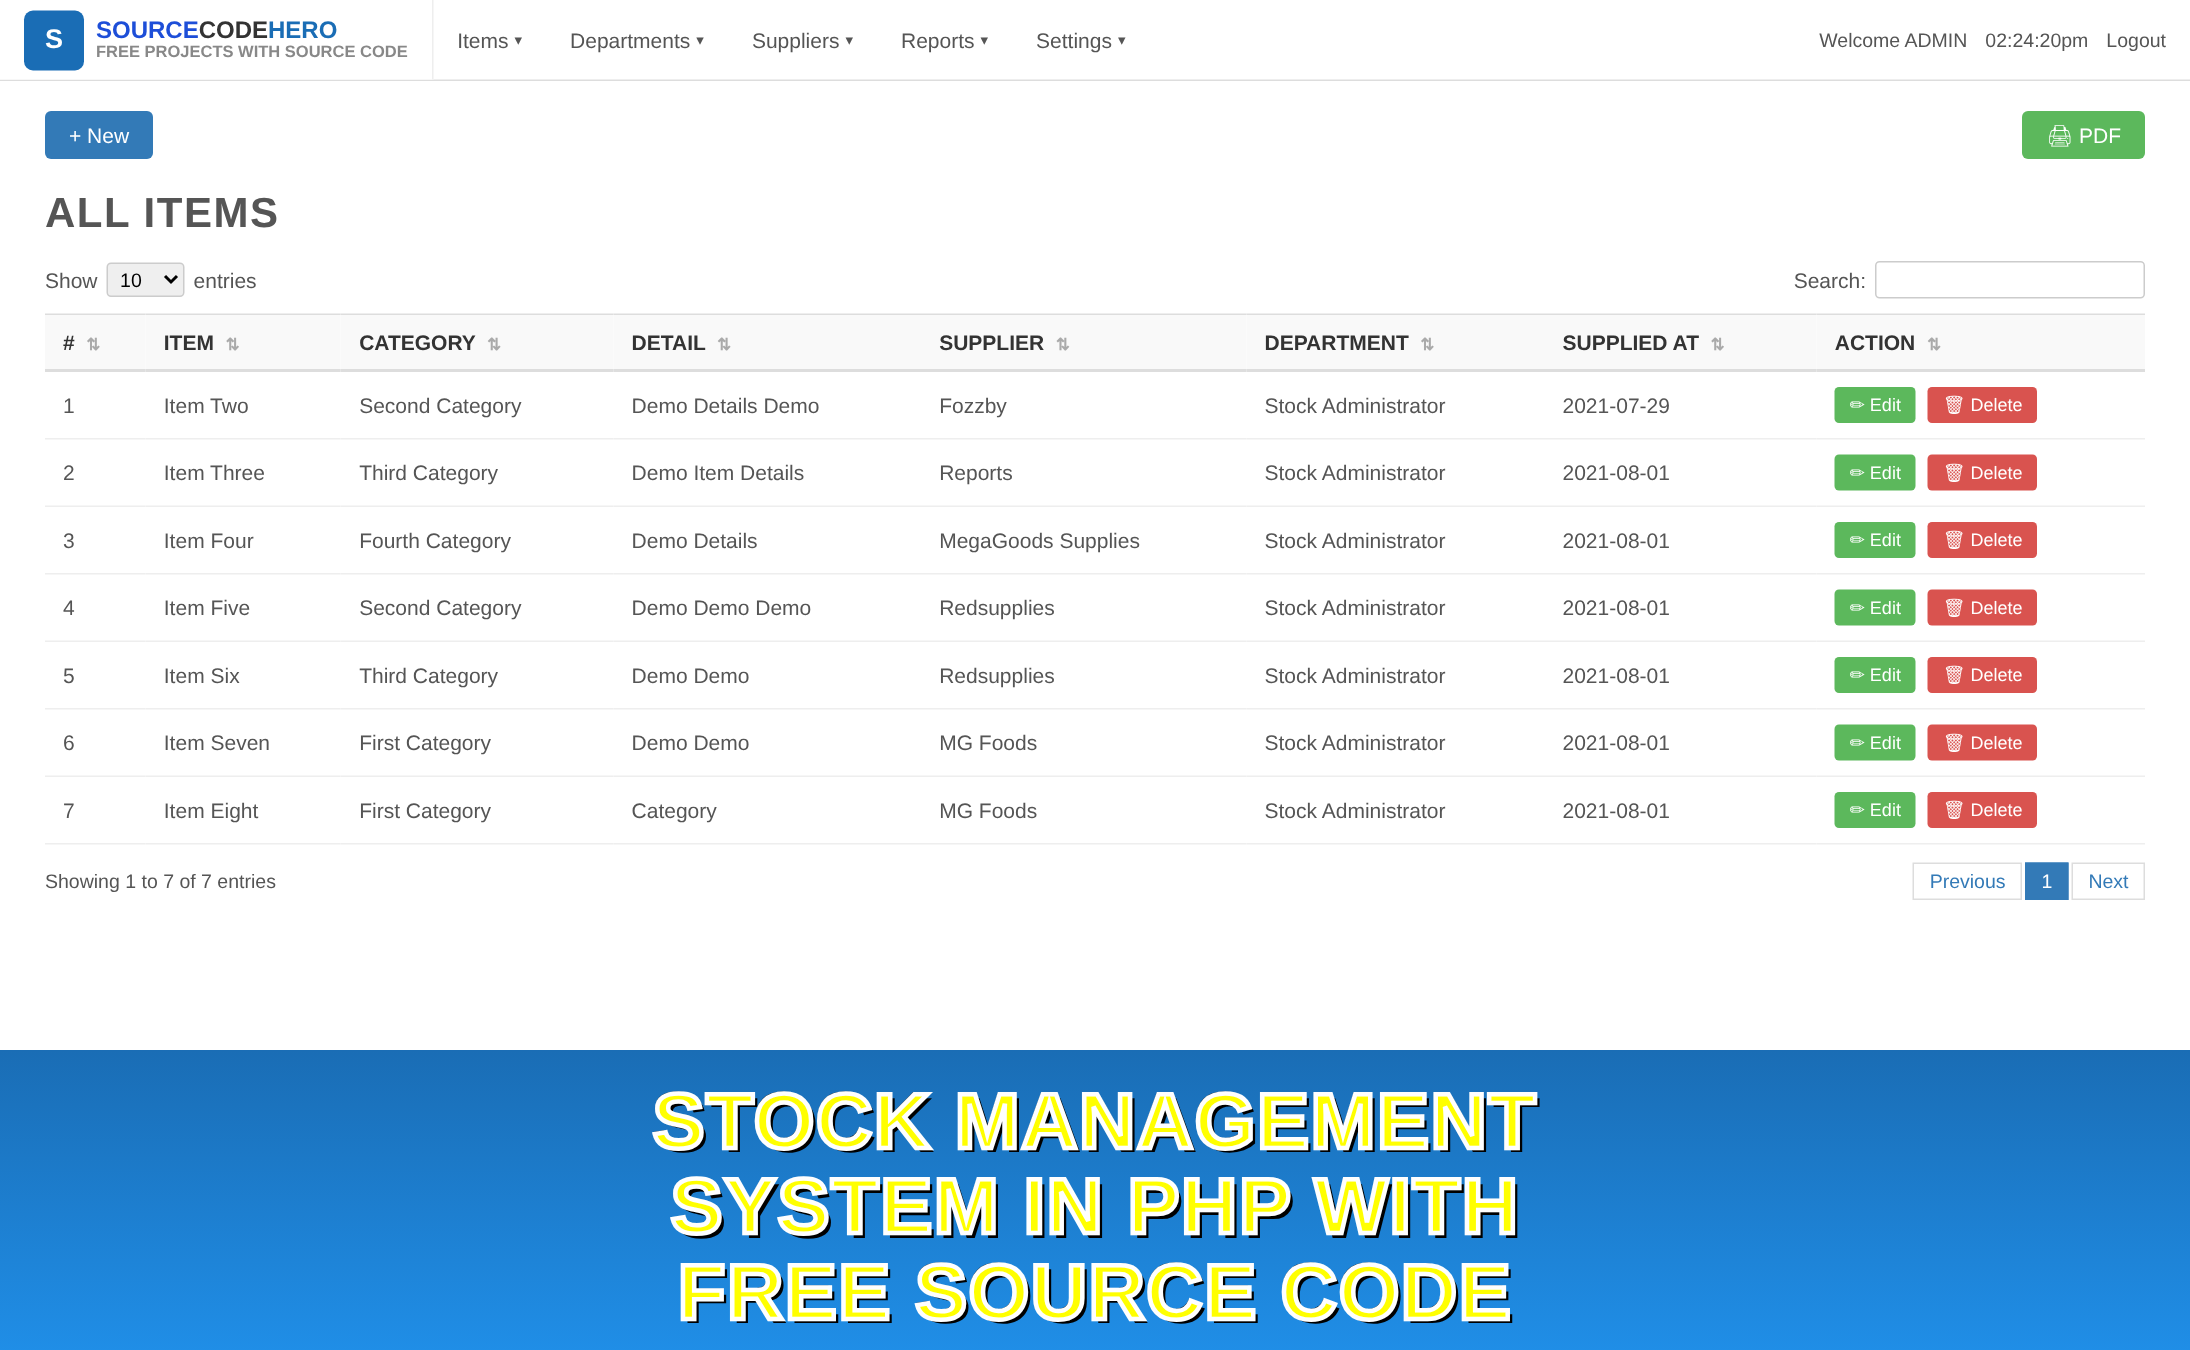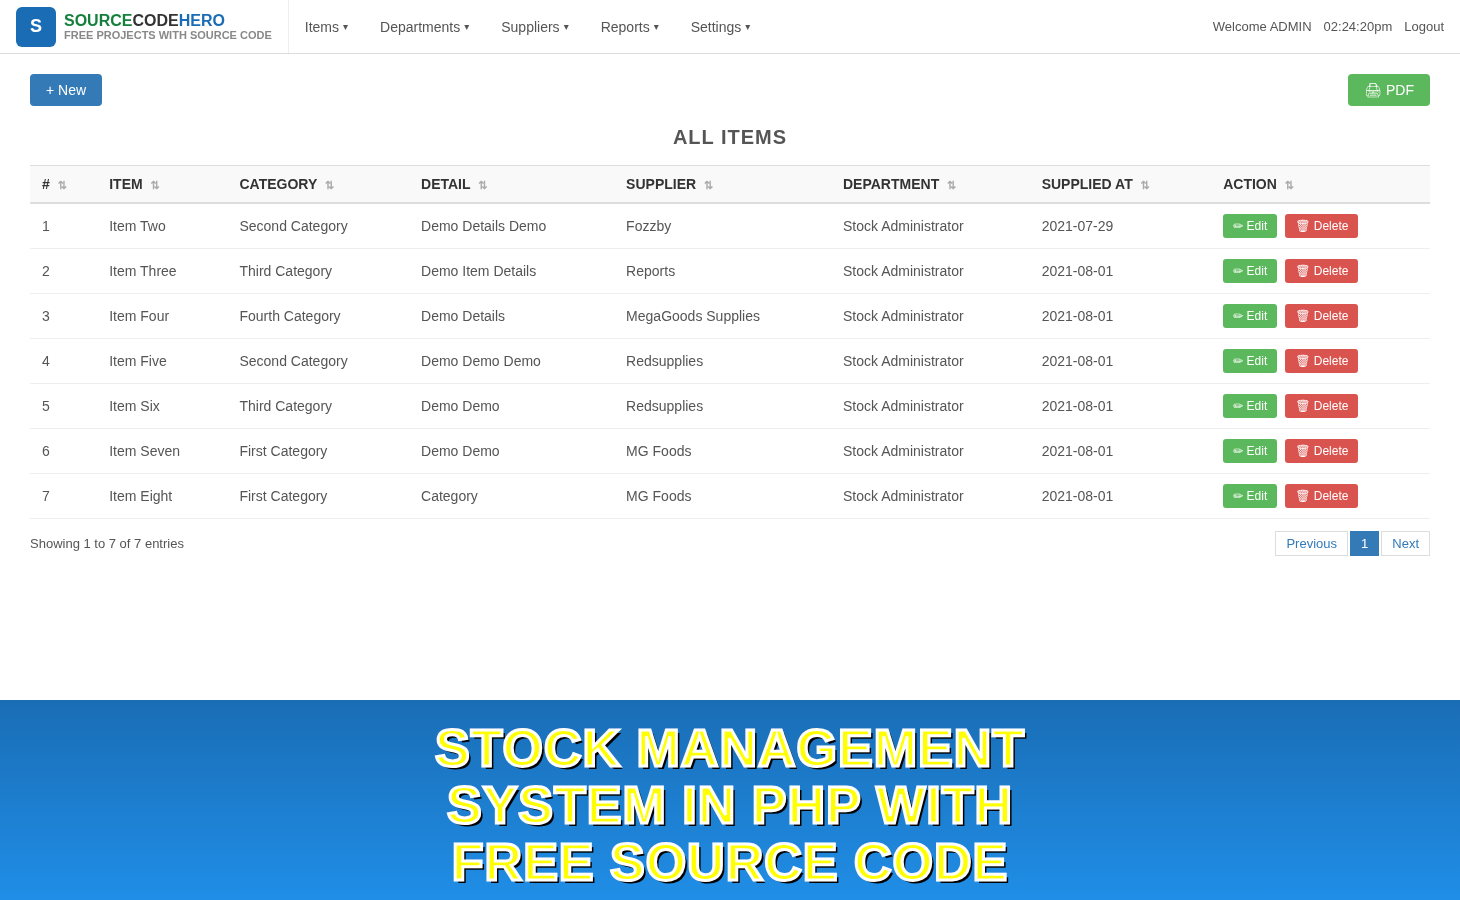--- a/index.html
+++ b/index.html
@@ -26,21 +26,21 @@
       gap: 8px;
     }
     .brand-icon {
       width: 40px; height: 40px;
       background: #1a6db5;
       border-radius: 6px;
       display: flex; align-items: center; justify-content: center;
       color: #fff; font-weight: bold; font-size: 18px;
     }
     .brand-text { font-size: 16px; font-weight: bold; color: #333; line-height: 1.1; }
-    .brand-text span { color: #15803d; }
+    .brand-text span { color: #1d4ed8; }
     .brand-sub { font-size: 11px; color: #888; font-weight: bold; }
     .nav-items {
       display: flex;
       align-items: stretch;
       flex: 1;
     }
     .nav-item {
       display: flex;
       align-items: center;
       padding: 0 16px;
@@ -102,22 +102,22 @@
       color: #fff;
       border: none;
       padding: 8px 16px;
       border-radius: 4px;
       cursor: pointer;
       font-size: 14px;
       display: flex; align-items: center; gap: 6px;
     }
 
     .table-title {
-      text-align: center;
-      font-size: 20px;
+      text-align: left;
+      font-size: 28px;
       font-weight: bold;
       color: #555;
       margin-bottom: 16px;
       letter-spacing: 1px;
     }
 
     .table-controls {
       display: flex;
       justify-content: space-between;
       align-items: center;
@@ -314,20 +314,36 @@
     <button class="btn-new">
       <span>+ New</span>
     </button>
     <button class="btn-pdf">
       <span>🖨 PDF</span>
     </button>
   </div>
 
   <div class="table-title">ALL ITEMS</div>
 
+  <div class="table-controls">
+    <div class="show-entries">
+      <span>Show</span>
+      <select>
+        <option>10</option>
+        <option>25</option>
+        <option>50</option>
+        <option>100</option>
+      </select>
+      <span>entries</span>
+    </div>
+    <div class="search-box">
+      <label>Search:</label>
+      <input type="text" style="">
+    </div>
+  </div>
 
   <table>
     <thead>
       <tr>
         <th># <span class="sort-icon">⇅</span></th>
         <th>ITEM <span class="sort-icon">⇅</span></th>
         <th>CATEGORY <span class="sort-icon">⇅</span></th>
         <th>DETAIL <span class="sort-icon">⇅</span></th>
         <th>SUPPLIER <span class="sort-icon">⇅</span></th>
         <th>DEPARTMENT <span class="sort-icon">⇅</span></th>

